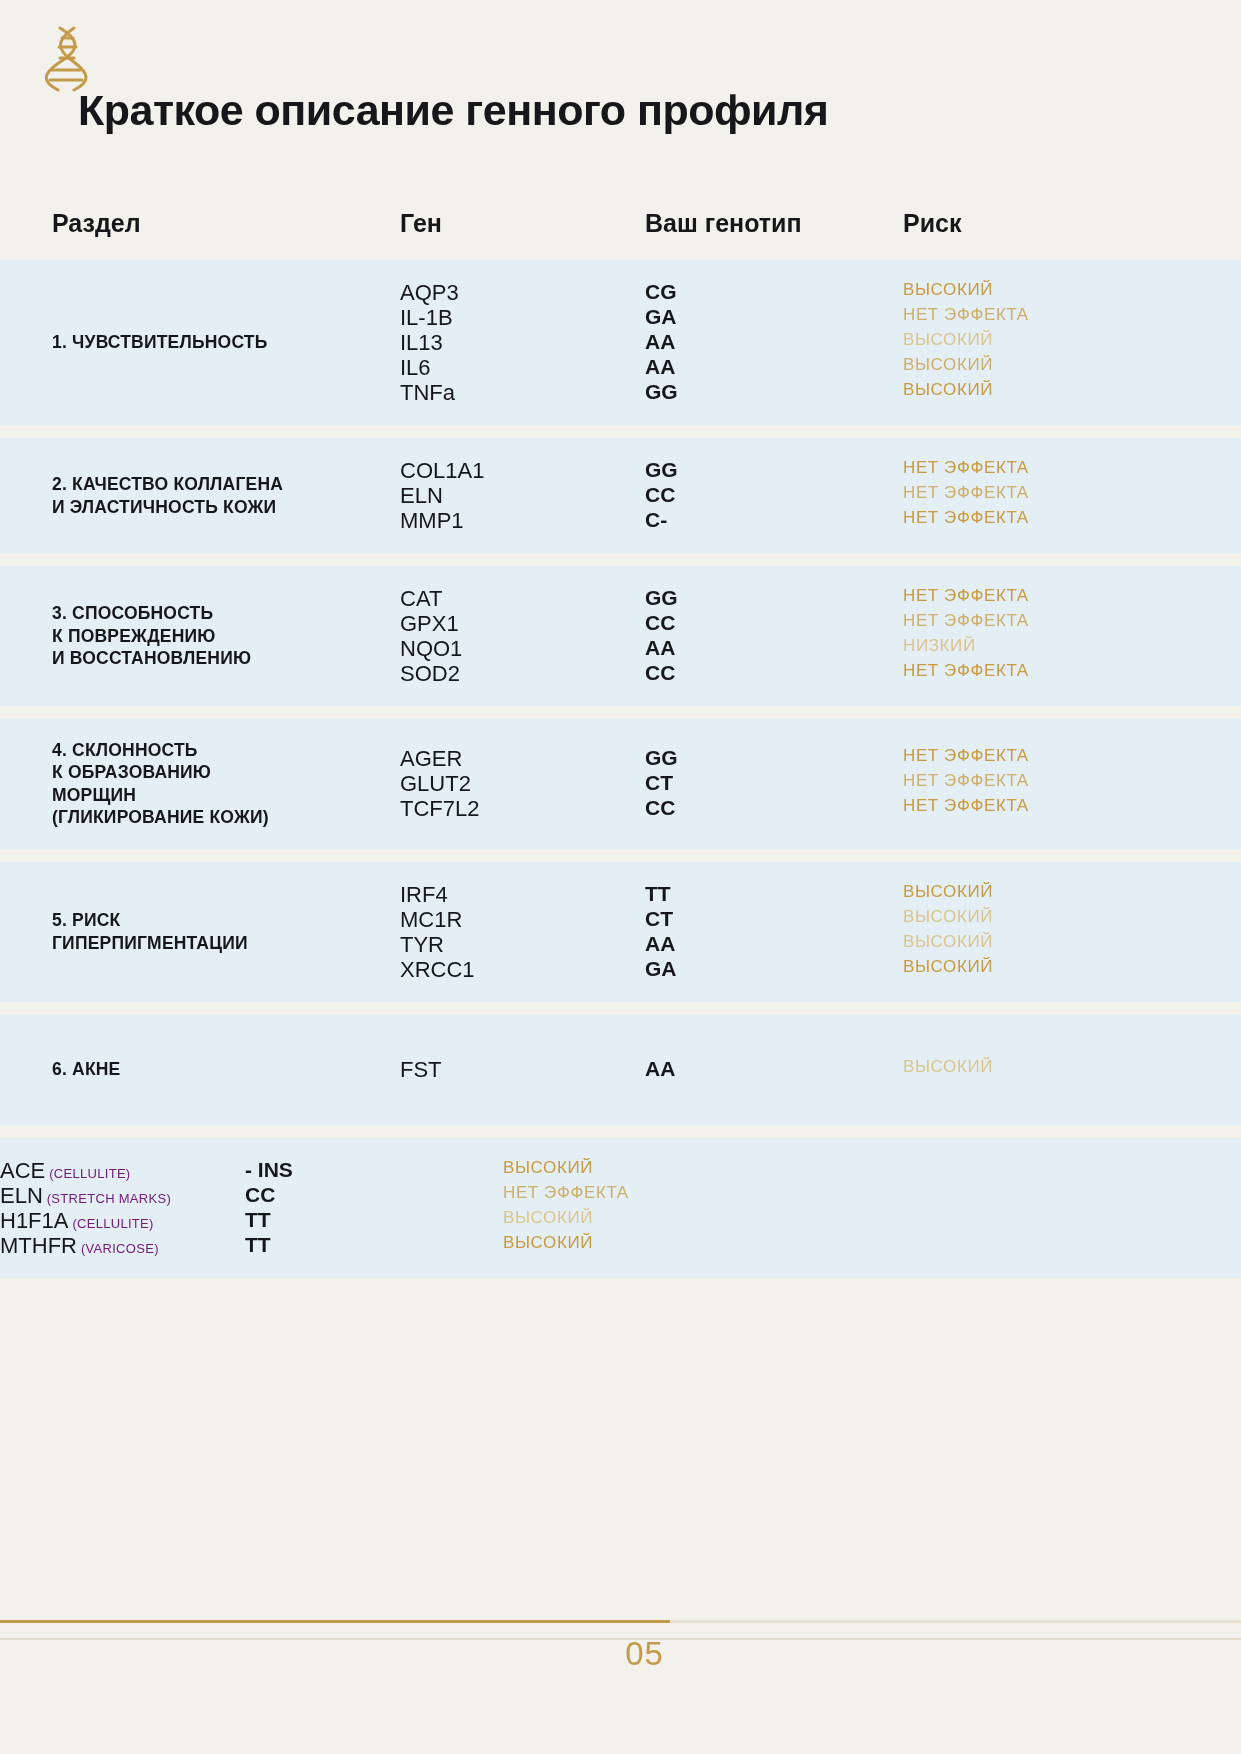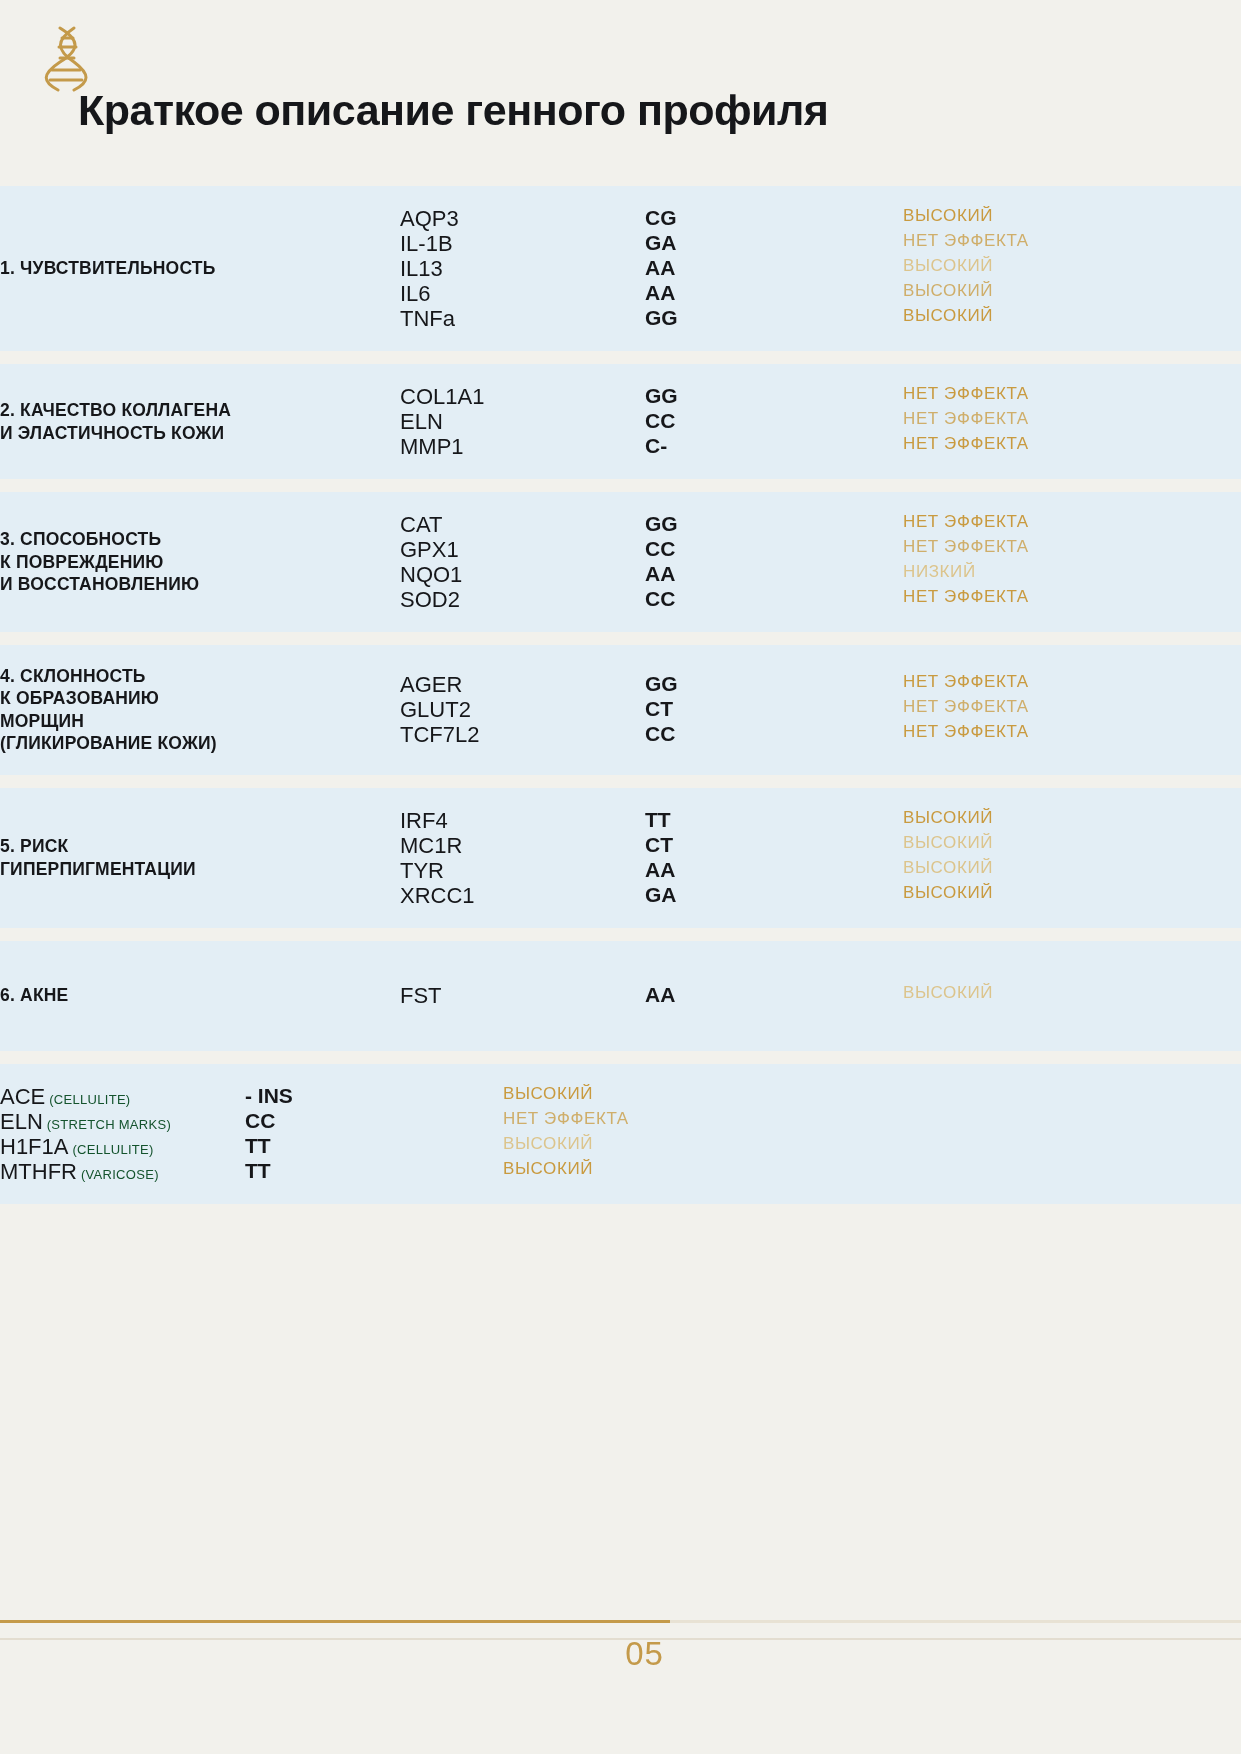--- a/index.html
+++ b/index.html
@@ -68,42 +68,42 @@
 
   .data-row {
     background: #e3eef5;
     margin-bottom: 13px;
     padding-top: 20px;
     padding-bottom: 20px;
     min-height: 110px;
     align-items: center;
   }
 
-  .c-section { width: 400px; box-sizing: border-box; }
+  .c-section { width: 400px; padding-left: 52px; box-sizing: border-box; }
   .c-gene    { width: 245px; box-sizing: border-box; }
   .c-geno    { width: 258px; box-sizing: border-box; }
   .c-risk    { width: 338px; box-sizing: border-box; }
 
   .head-row .c-section { padding-left: 52px; }
 
   .section-label {
     font-size: 17.5px;
     font-weight: bold;
     color: #16171a;
     line-height: 1.28;
     letter-spacing: 0.2px;
   }
   .gene-item {
     font-size: 22px;
     color: #16171a;
     white-space: nowrap;
   }
   .gene-note {
     font-size: 13px;
-    color: #14532d;
+    color: #701a75;
     letter-spacing: 0.3px;
   }
   .geno-item {
     font-size: 21px;
     color: #16171a;
     white-space: nowrap;
     font-weight: bold;
   }
   .risk-item {
     font-size: 17px;
@@ -163,20 +163,26 @@
         <path d="M12 48 L40 48"></path>
         <path d="M10 58 L42 58"></path>
       </g>
     </svg>
   </div>
 
   <div class="page-title">Краткое описание генного профиля</div>
 
   <div class="table">
 
+    <div class="row head-row">
+      <div class="c-section head-cell">Раздел</div>
+      <div class="c-gene head-cell">Ген</div>
+      <div class="c-geno head-cell">Ваш генотип</div>
+      <div class="c-risk head-cell">Риск</div>
+    </div>
 
     <div id="rows-container">
         <div class="row data-row">
           <div class="c-section">
             <div class="section-label">1. ЧУВСТВИТЕЛЬНОСТЬ</div>
           </div>
           <div class="c-gene stack-gene">
             <div class="gene-item">AQP3</div>
             <div class="gene-item">IL-1B</div>
             <div class="gene-item">IL13</div>

